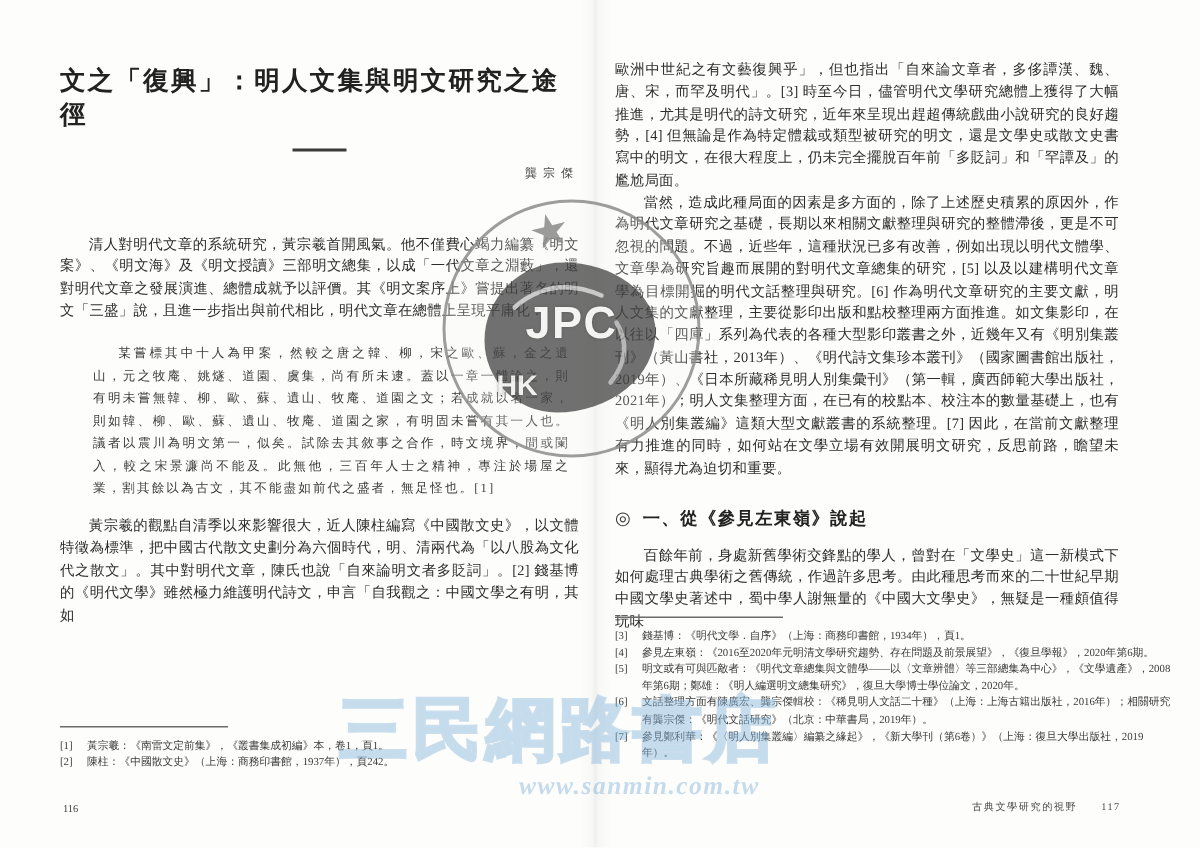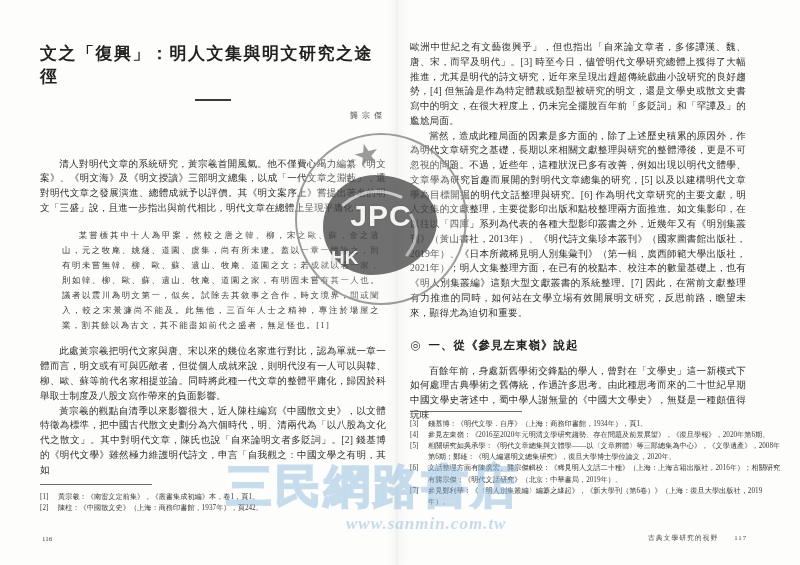--- a/index.html
+++ b/index.html
@@ -67,21 +67,20 @@
 
 <div class="gutter"></div>
 
 <div class="page page-left">
   <h1 class="title">文之「復興」：明人文集與明文研究之途徑</h1>
   <div class="title-rule"></div>
   <div class="author">龔宗傑</div>
 
   <p class="body first">清人對明代文章的系統研究，黃宗羲首開風氣。他不僅費心竭力編纂《明文案》、《明文海》及《明文授讀》三部明文總集，以成「一代文章之淵藪」，還對明代文章之發展演進、總體成就予以評價。其《明文案序上》嘗提出著名的明文「三盛」說，且進一步指出與前代相比，明代文章在總體上呈現平庸化：</p>
   <blockquote class="quote">某嘗標其中十人為甲案，然較之唐之韓、柳，宋之歐、蘇，金之遺山，元之牧庵、姚燧、道園、虞集，尚有所未逮。蓋以一章一體論之，則有明未嘗無韓、柳、歐、蘇、遺山、牧庵、道園之文；若成就以名一家，則如韓、柳、歐、蘇、遺山、牧庵、道園之家，有明固未嘗有其一人也。議者以震川為明文第一，似矣。試除去其敘事之合作，時文境界，間或闌入，較之宋景濂尚不能及。此無他，三百年人士之精神，專注於場屋之業，割其餘以為古文，其不能盡如前代之盛者，無足怪也。[1]</blockquote>
-  <p class="body">此處黃宗羲把明代文家與唐、宋以來的幾位名家進行對比，認為單就一章一體而言，明文或有可與匹敵者，但從個人成就來說，則明代沒有一人可以與韓、柳、歐、蘇等前代名家相提並論。同時將此種一代文章的整體平庸化，歸因於科舉取士制度及八股文寫作帶來的負面影響。</p>
   <p class="body">黃宗羲的觀點自清季以來影響很大，近人陳柱編寫《中國散文史》，以文體特徵為標準，把中國古代散文史劃分為六個時代，明、清兩代為「以八股為文化代之散文」。其中對明代文章，陳氏也說「自來論明文者多貶詞」。[2] 錢基博的《明代文學》雖然極力維護明代詩文，申言「自我觀之：中國文學之有明，其如</p>
 
   <div class="footnotes">
     <div class="fn-rule"></div>
     <div class="fn">
       <span class="fn-label">[1]</span>
       <span class="fn-text">黃宗羲：《南雷文定前集》，《叢書集成初編》本，卷1，頁1。</span>
     </div>
     <div class="fn">
       <span class="fn-label">[2]</span>
@@ -106,21 +105,21 @@
     <div class="fn">
       <span class="fn-label">[3]</span>
       <span class="fn-text">錢基博：《明代文學．自序》（上海：商務印書館，1934年），頁1。</span>
     </div>
     <div class="fn">
       <span class="fn-label">[4]</span>
       <span class="fn-text">參見左東嶺：《2016至2020年元明清文學研究趨勢、存在問題及前景展望》，《復旦學報》，2020年第6期。</span>
     </div>
     <div class="fn">
       <span class="fn-label">[5]</span>
-      <span class="fn-text">相關研究如吳承學：《明代文章總集與文體學——以〈文章辨體〉等三部總集為中心》，《文學遺產》，2008年第6期；鄭雄：《明人編選明文總集研究》，復旦大學博士學位論文，2020年。</span>
+      <span class="fn-text">明文或有可與匹敵者：《明代文章總集與文體學——以〈文章辨體〉等三部總集為中心》，《文學遺產》，2008年第6期；鄭雄：《明人編選明文總集研究》，復旦大學博士學位論文，2020年。</span>
     </div>
     <div class="fn">
       <span class="fn-label">[6]</span>
       <span class="fn-text">文話整理方面有陳廣宏、龔宗傑輯校：《稀見明人文話二十種》（上海：上海古籍出版社，2016年）；相關研究有龔宗傑：《明代文話研究》（北京：中華書局，2019年）。</span>
     </div>
     <div class="fn">
       <span class="fn-label">[7]</span>
       <span class="fn-text">參見鄭利華：《〈明人別集叢編〉編纂之緣起》，《新大學刊（第6卷）》（上海：復旦大學出版社，2019年）。</span>
     </div>
   </div>

